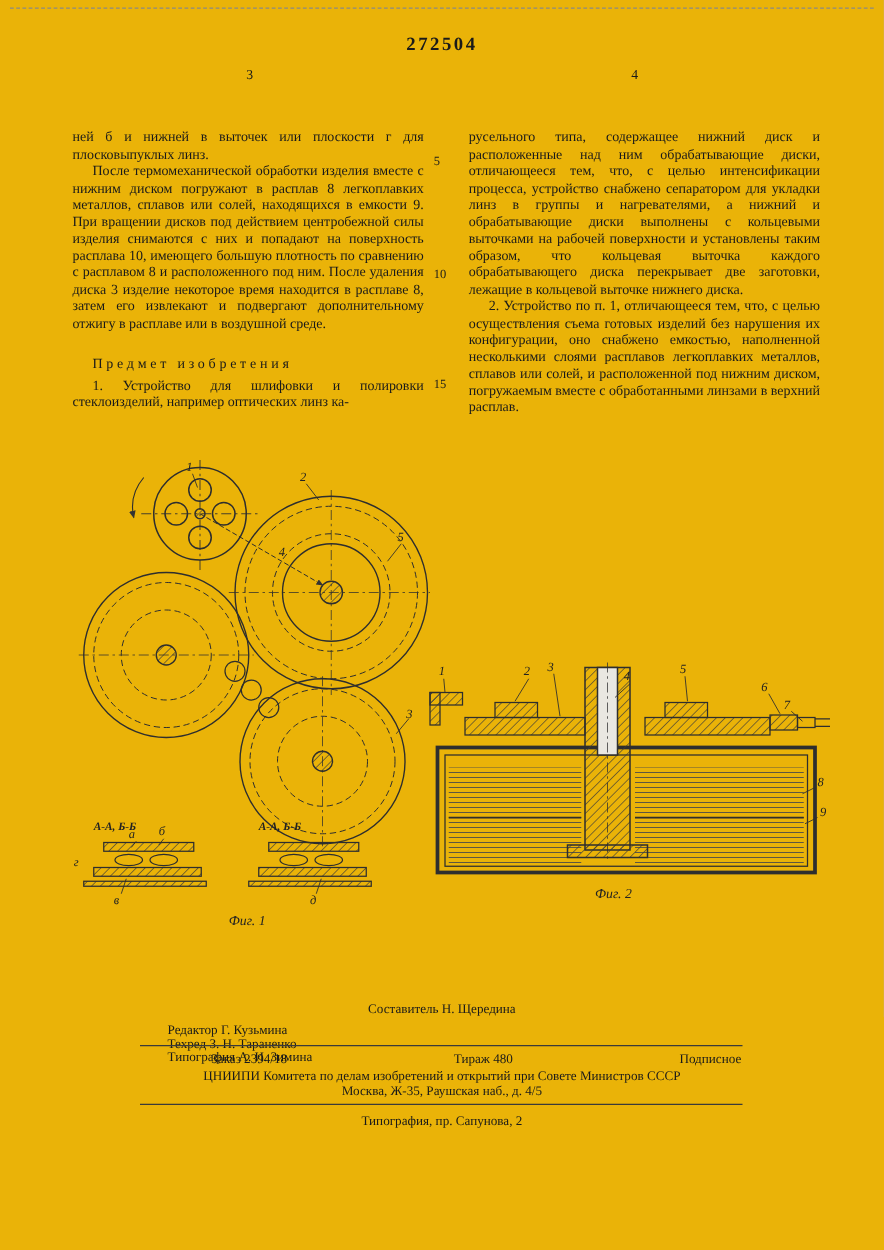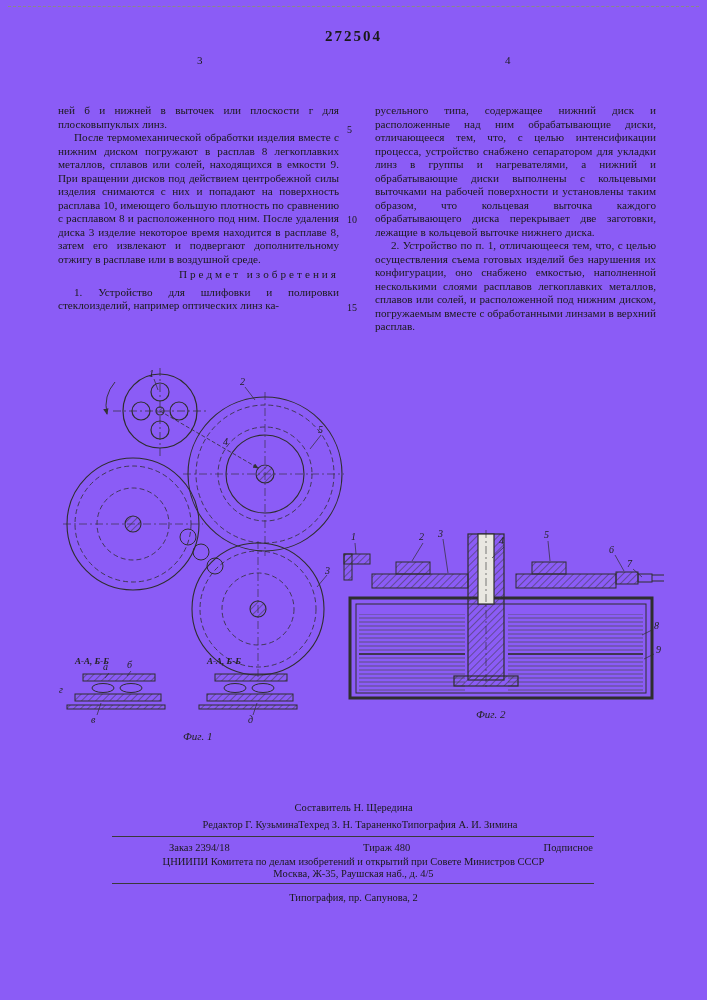--- a/index.html
+++ b/index.html
@@ -4,21 +4,21 @@
 <style>
   * { box-sizing: border-box; margin: 0; padding: 0; }
   body {
     width: 707px; height: 1000px;
     font-family: "Liberation Serif", serif;
     background: #b5b3af;
   }
   .page {
     position: relative;
     width: 707px; height: 1000px;
-    background: #8b5cf6;
+    background: #eab308;
     color: #1a1a1a;
     overflow: hidden;
   }
   .top-perforation {
     position: absolute; top: 6px; left: 8px; right: 8px;
     border-top: 1px dashed #8a8a85;
   }
   .patent-number {
     position: absolute; top: 28px; left: 0; width: 100%;
     text-align: center; font-weight: bold;
@@ -33,39 +33,39 @@
     display: flex; gap: 36px;
   }
   .col {
     width: 281px;
     font-size: 11.2px; line-height: 13.5px;
     text-align: justify;
   }
   .col p { text-indent: 16px; }
   .col p.noindent { text-indent: 0; margin-top: 32px; }
   .heading {
-    text-align: right; letter-spacing: 3px;
-    margin: 2px 0 4px; text-indent: 0;
+    text-align: left; letter-spacing: 3px;
+    margin: 19px 0 4px; text-indent: 0;
   }
   .gutter-num { position: absolute; left: 347px; font-size: 10px; }
   .gn-5  { top: 124px; }
   .gn-10 { top: 214px; }
   .gn-15 { top: 302px; }
 
   .fig1-wrap { position: absolute; left: 55px;  top: 366px; width: 290px; height: 380px; }
   .fig2-wrap { position: absolute; left: 336px; top: 528px; width: 330px; height: 195px; }
   svg { display: block; }
   svg text { font-family: "Liberation Serif", serif; font-style: italic; fill: #222; }
   .fig-caption { font-size: 11px; }
   .part-label { font-size: 10px; }
   .section-label { font-size: 9px; font-weight: bold; }
 
   .footer { position: absolute; left: 0; width: 707px; font-size: 10.5px; color: #1a1a1a; }
   .f-compiler { top: 802px; text-align: center; }
-  .f-roles { top: 819px; left: 150px; width: 420px; display: flex; justify-content: center; }
+  .f-roles { top: 819px; left: 134px; width: 420px; display: flex; justify-content: space-between; flex-direction: column; }
   .f-rule1 { top: 836px; left: 112px; width: 482px; border-top: 1px solid #3a3a3a; }
   .f-order { top: 842px; left: 138px; width: 424px; display: flex; justify-content: space-between; margin-left: 31px; }
   .f-cniipi { top: 856px; text-align: center; }
   .f-address { top: 868px; text-align: center; }
   .f-rule2 { top: 883px; left: 112px; width: 482px; border-top: 1px solid #3a3a3a; }
   .f-printer { top: 892px; text-align: center; font-family: Liberation Serif, serif; }
 </style>
 </head>
 <body>
 

